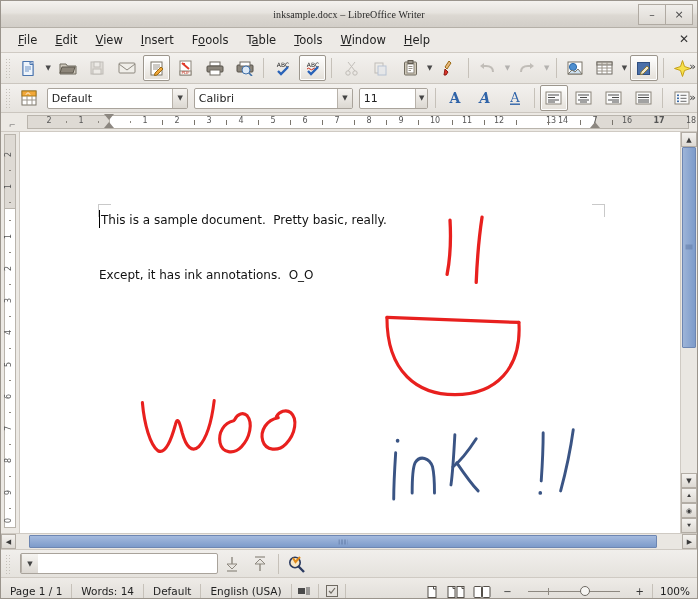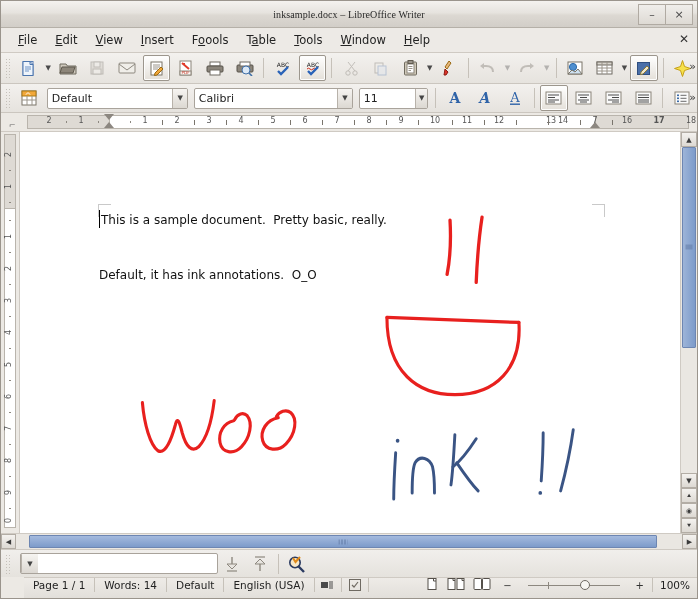--- a/index.html
+++ b/index.html
@@ -243,21 +243,21 @@
   .fb-btn{
     width:26px;height:22px;margin:0 1px;
     display:flex;align-items:center;justify-content:center;
   }
 
   
   .statusbar{
     flex:0 0 20px;height:20px;
     background:linear-gradient(to bottom,#eeebe7,#e2dfda);
     border-top:1px solid #cfcac3;
-    display:flex;align-items:flex-start;font-size:10.5px;color:#222;margin-left:23px;
+    display:flex;align-items:flex-end;font-size:10.5px;color:#222;
   }
   .st-cell{
     padding:0 9px;height:14px;display:flex;align-items:center;
     border-right:1px solid #c6c1b9;
   }
   .st-cell.nb{border-right:none;}
   .st-spacer{flex:1;}
   .st-icon{width:22px;display:flex;align-items:center;justify-content:center;}
   .zoom-slider{
     width:108px;height:14px;display:flex;align-items:center;position:relative;
@@ -668,21 +668,21 @@
 
     <div class="canvas">
       <div class="page">
 
         <div class="margin-mark tl" style="left:74px;top:72px;"></div>
         <div class="margin-mark tr" style="left:568px;top:72px;"></div>
 
         <div class="caret" style="left:75px;top:78px;height:18px;"></div>
 
         <div class="doc-text" style="left:77px;top:81px;">This is a sample document.  Pretty basic, really.</div>
-        <div class="doc-text" style="left:75px;top:136px;">Default, it has ink annotations.  O_O</div>
+        <div class="doc-text" style="left:75px;top:136px;">Except, it has ink annotations.  O_O</div>
 
         <svg style="position:absolute;left:0;top:0;width:100%;height:100%;pointer-events:none;" viewBox="0 0 676 400" preserveAspectRatio="none">
 
           <path d="M439 88 C440 105, 440 122, 436 142" fill="none" stroke="#e8201e" stroke-width="3.4" stroke-linecap="round"></path>
 
           <path d="M472 85 C469 104, 467 126, 466 150" fill="none" stroke="#e8201e" stroke-width="3.4" stroke-linecap="round"></path>
 
           <path d="M374 185 L510 190" fill="none" stroke="#e8201e" stroke-width="3.2" stroke-linecap="round"></path>
           <path d="M374 185 C374 240, 406 262, 444 262 C486 262, 513 236, 510 190" fill="none" stroke="#e8201e" stroke-width="3.2" stroke-linecap="round"></path>
 

